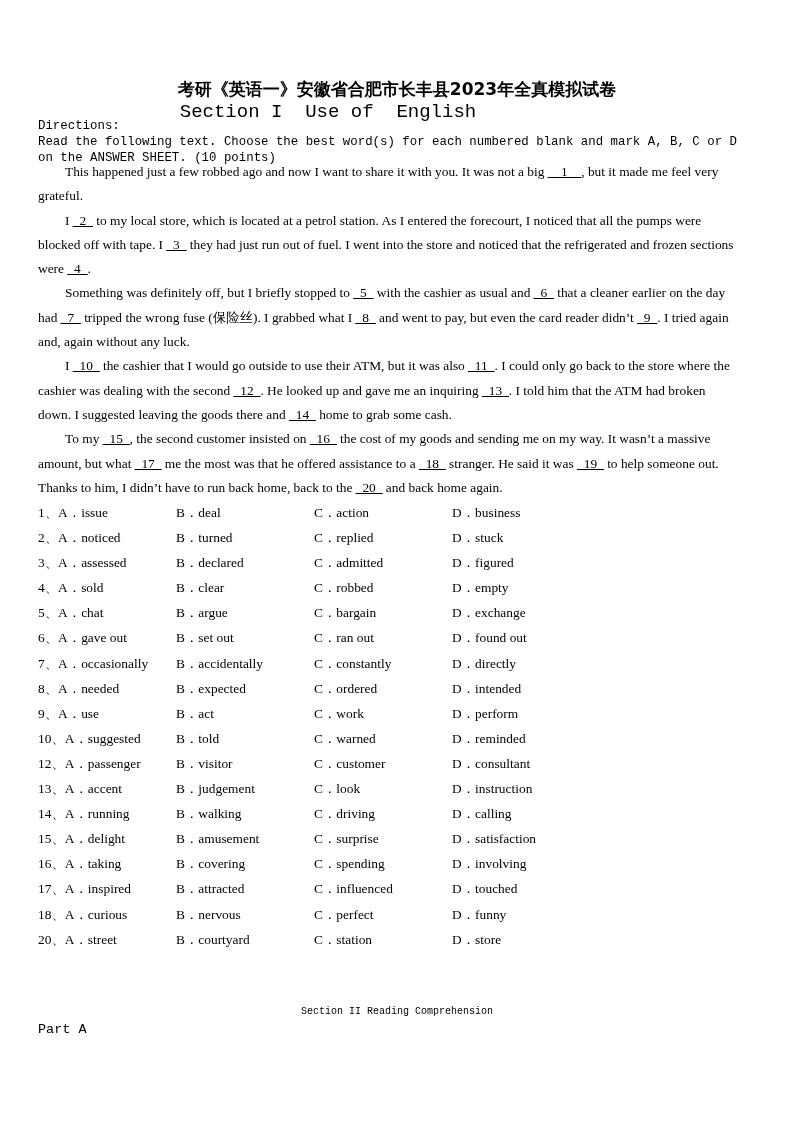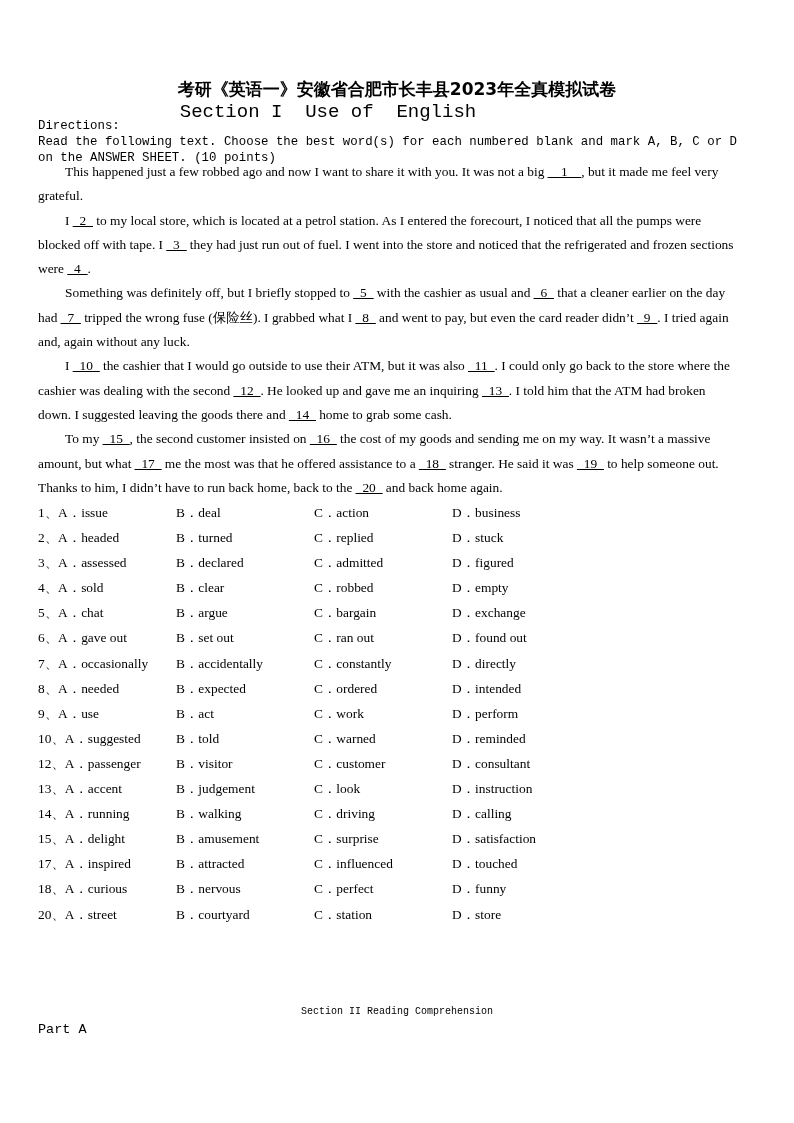--- a/index.html
+++ b/index.html
@@ -63,21 +63,21 @@
     </div>
 
   <div class="options" id="options">
       <div class="opt-row">
         <span class="c-a"><span style="position: static;">1、</span><span style="position: static;">A．issue</span></span>
         <span class="c-b">B．deal</span>
         <span class="c-c">C．action</span>
         <span class="c-d">D．business</span>
       </div>
       <div class="opt-row">
-        <span class="c-a"><span style="position: static;">2、</span><span style="position: static;">A．headed</span></span>
+        <span class="c-a"><span style="position: static;">2、</span><span style="position: static;">A．noticed</span></span>
         <span class="c-b">B．turned</span>
         <span class="c-c">C．replied</span>
         <span class="c-d">D．stuck</span>
       </div>
       <div class="opt-row">
         <span class="c-a"><span style="position: static;">3、</span><span style="position: static;">A．assessed</span></span>
         <span class="c-b">B．declared</span>
         <span class="c-c">C．admitted</span>
         <span class="c-d">D．figured</span>
       </div>
@@ -141,20 +141,26 @@
         <span class="c-c">C．driving</span>
         <span class="c-d">D．calling</span>
       </div>
       <div class="opt-row">
         <span class="c-a"><span style="position: static;">15、</span><span style="position: static;">A．delight</span></span>
         <span class="c-b">B．amusement</span>
         <span class="c-c">C．surprise</span>
         <span class="c-d">D．satisfaction</span>
       </div>
       <div class="opt-row">
+        <span class="c-a"><span style="position: static;">16、</span><span style="position: static;">A．taking</span></span>
+        <span class="c-b">B．covering</span>
+        <span class="c-c">C．spending</span>
+        <span class="c-d">D．involving</span>
+      </div>
+      <div class="opt-row">
         <span class="c-a"><span style="position: static;">17、</span><span style="position: static; text-align: right;">A．inspired</span></span>
         <span class="c-b">B．attracted</span>
         <span class="c-c">C．influenced</span>
         <span class="c-d">D．touched</span>
       </div>
       <div class="opt-row">
         <span class="c-a"><span style="position: static;">18、</span><span style="position: static;">A．curious</span></span>
         <span class="c-b">B．nervous</span>
         <span class="c-c">C．perfect</span>
         <span class="c-d">D．funny</span>

